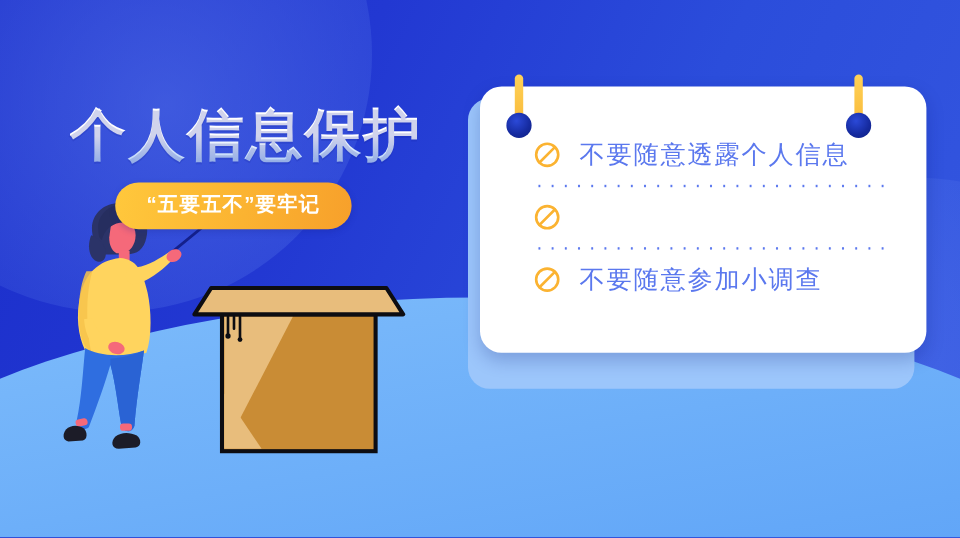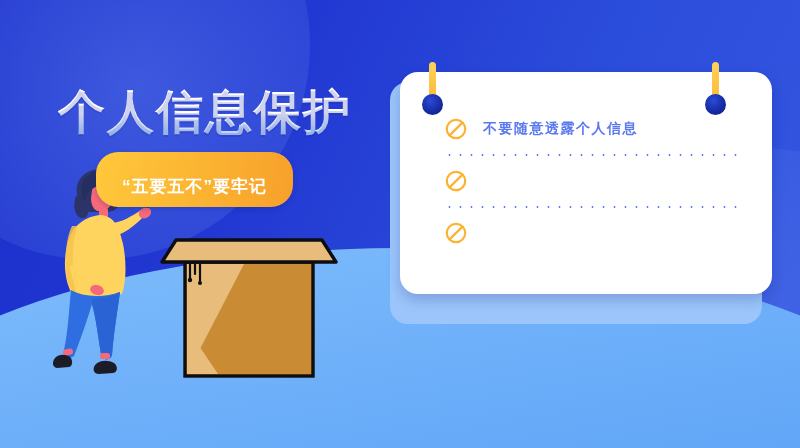--- a/index.html
+++ b/index.html
@@ -56,21 +56,21 @@
     background-clip:text;
     color:transparent;
     -webkit-text-fill-color:transparent;
     text-shadow:0 2px 0 rgba(20,35,160,0.20);
     white-space:nowrap;
   }
   .subtitle-pill {
     display:inline-block;
     margin-top:13px;
     margin-left:38px;
-    padding:23px 26px 9px;
+    padding:7px 26px 9px;
     border-radius:22px;
     background:linear-gradient(100deg,#ffc83c 0%,#fbb331 55%,#f7a02b 100%);
     color:#ffffff;
     font-size:17px;
     font-weight:bold;
     letter-spacing:1px;
     white-space:nowrap;
     box-shadow:0 2px 5px rgba(18,30,140,0.25);
   }
 
@@ -119,22 +119,22 @@
   .list { padding:0 0 0 0; }
   .list-item {
     display:flex;
     align-items:center;
     height:46px;
     padding-left:44px;
   }
   .ban-icon { width:24px; height:24px; flex:0 0 24px; margin-right:15px; }
   .item-text {
     color:#5b78ee;
-    font-size:14px;
-    font-weight:bold;
+    font-size:21px;
+    font-weight:normal;
     letter-spacing:1.5px;
     white-space:nowrap;
   }
   .divider {
     height:2px;
     margin:2px 28px 2px 44px;
     background-image:radial-gradient(circle, #5b78ee 0.8px, rgba(0,0,0,0) 1.2px);
     background-size:11px 2px;
     background-repeat:repeat-x;
   }
@@ -236,20 +236,21 @@
 
         <div class="divider"></div>
 
         <div class="list-item">
           <span class="ban-icon">
             <svg viewBox="0 0 24 24" width="24" height="24">
               <circle cx="12" cy="12" r="9.2" fill="none" stroke="#fbb331" stroke-width="2.2"></circle>
               <line x1="5.6" y1="18.4" x2="18.4" y2="5.6" stroke="#fbb331" stroke-width="2.2" stroke-linecap="round"></line>
             </svg>
           </span>
+          <span class="item-text">不要随意参加小调查</span>
         </div>
 
       </div>
     </div>
   </div>
 
   <div class="pin pin-left">
     <div class="shaft"></div>
     <div class="head"></div>
   </div>

